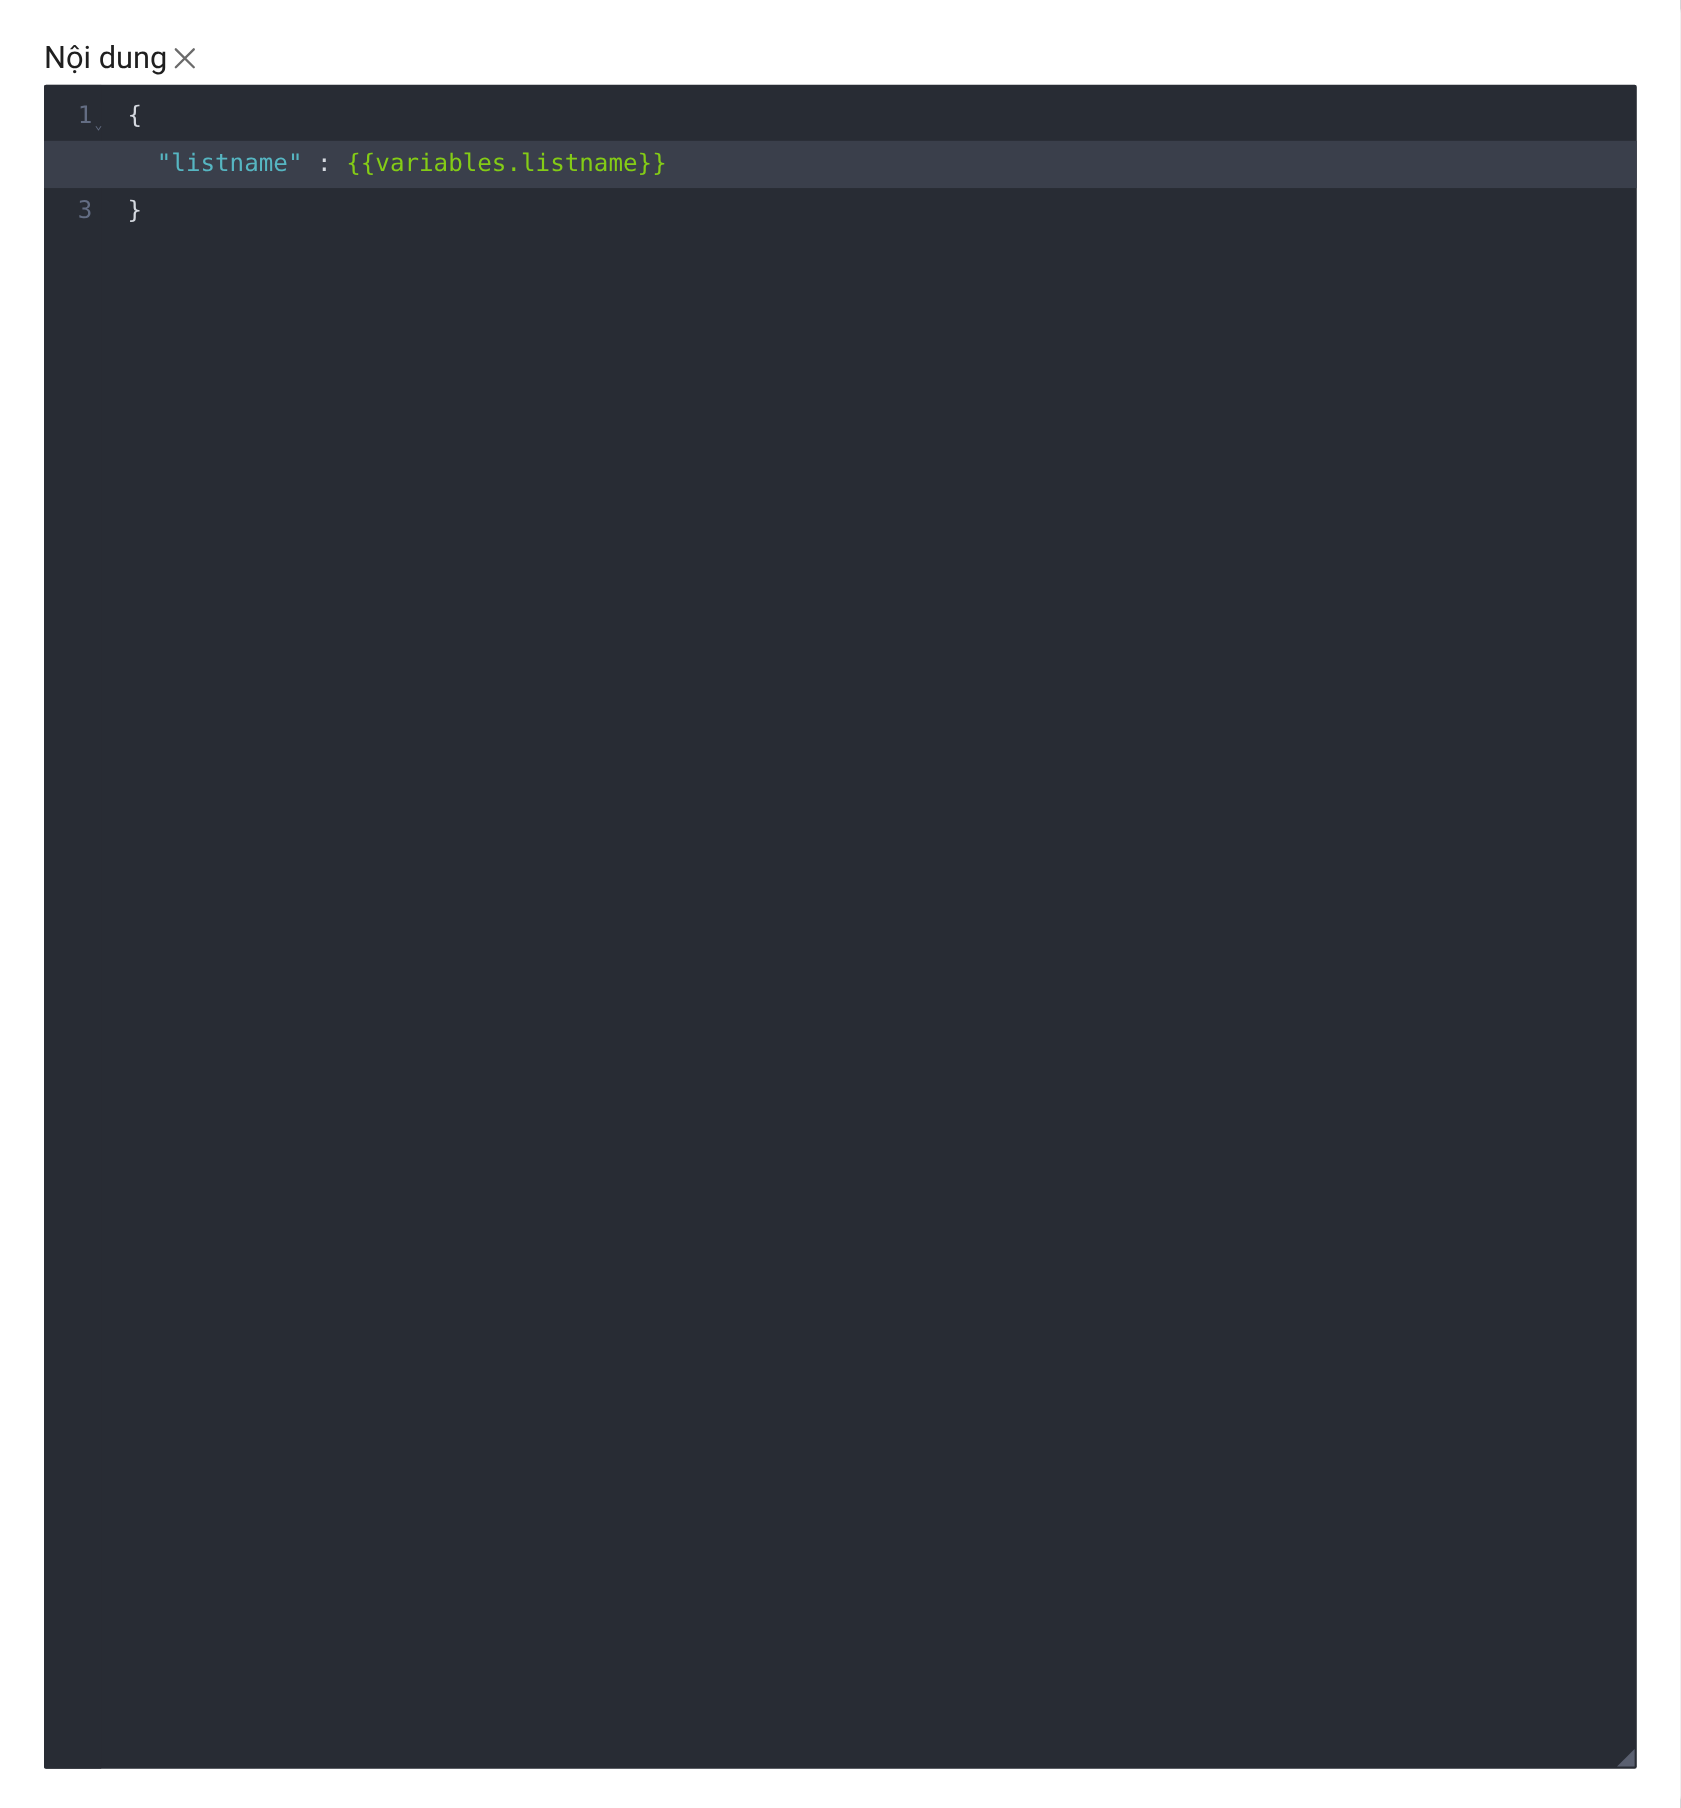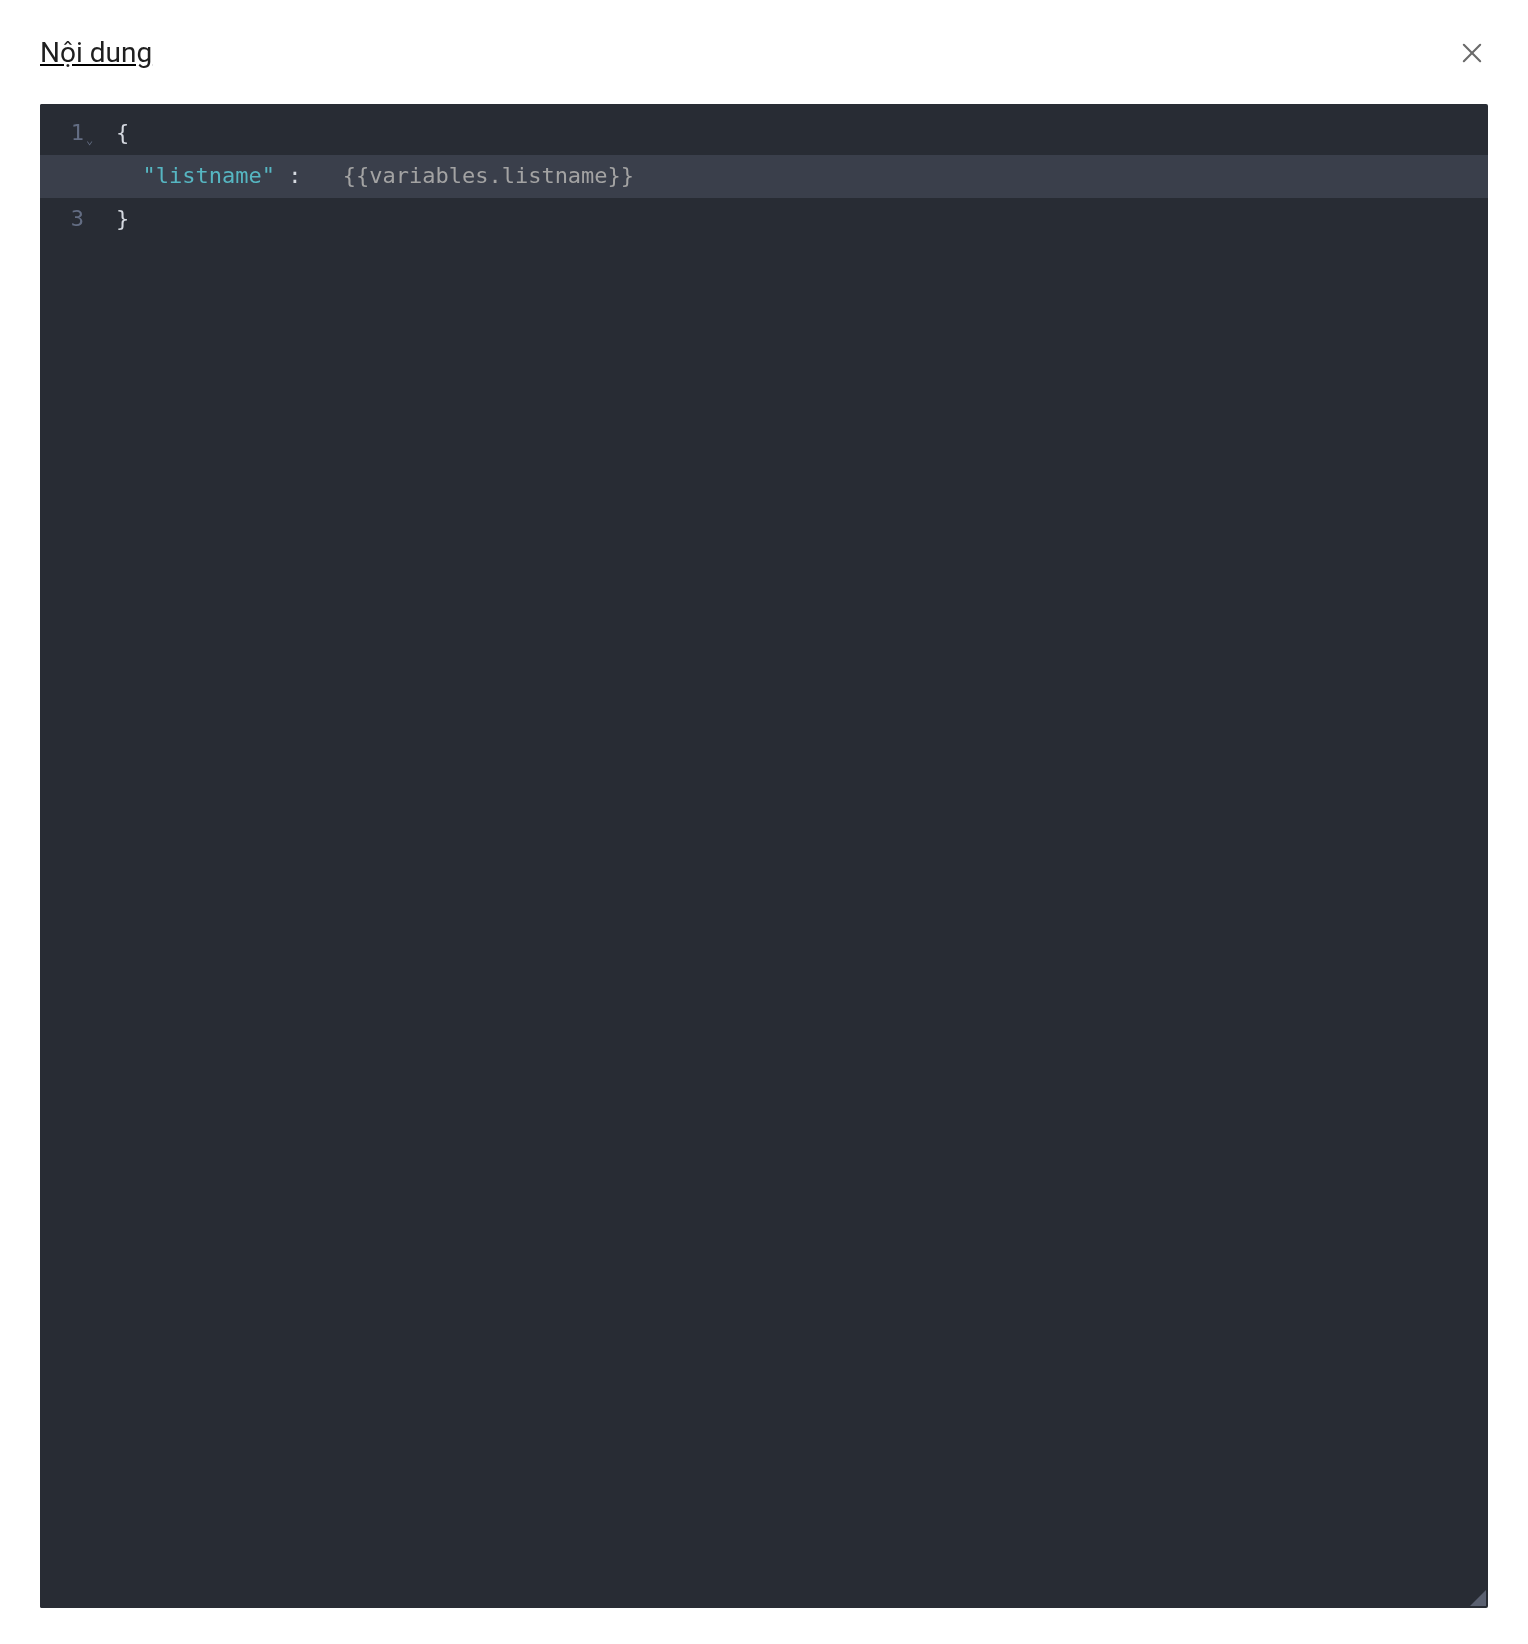--- a/index.html
+++ b/index.html
@@ -19,24 +19,23 @@
       width: 100%;
       height: 100%;
       border-radius: 12px;
       padding: 36px 40px;
       display: flex;
       flex-direction: column;
       position: relative;
     }
     .header {
       display: flex;
-      justify-content: space-between;
+      justify-content: flex-start;
       align-items: center;
-      margin-bottom: 35px;
-      text-decoration: underline;
+      margin-bottom: 8px;
     }
     .title {
       font-size: 28px;
       font-weight: 400;
       color: #1f1f1f;
     }
     .close-btn {
       width: 32px;
       height: 32px;
       display: flex;
@@ -108,22 +107,21 @@
     .tok-brace {
       color: #d5d9e0;
     }
     .tok-string {
       color: #56b6c2;
     }
     .tok-punc {
       color: #d5d9e0;
     }
     .tok-var {
-      color: #a3a3a3;
-      margin-left: 28px;
+      color: #84cc16;
     }
     .resize-handle {
       position: absolute;
       right: 2px;
       bottom: 2px;
       width: 0;
       height: 0;
       border-style: solid;
       border-width: 0 0 16px 16px;
       border-color: transparent transparent #5a6070 transparent;

